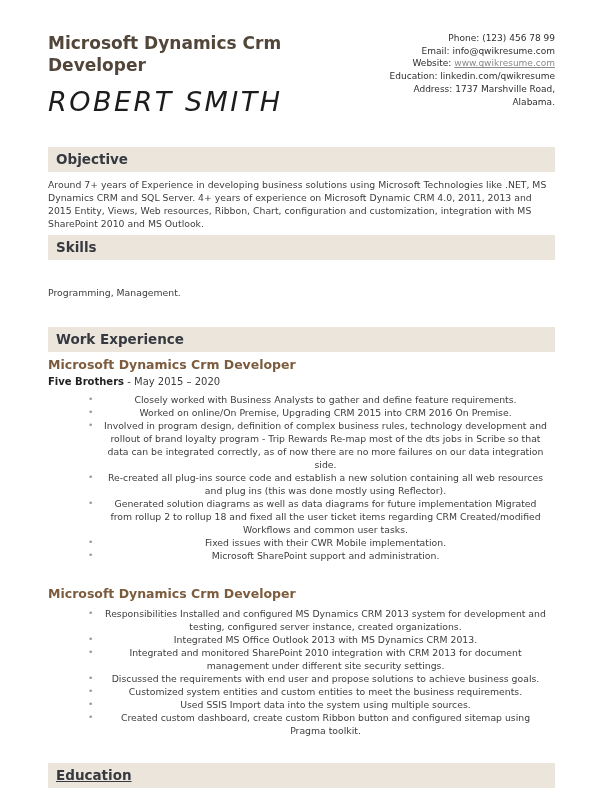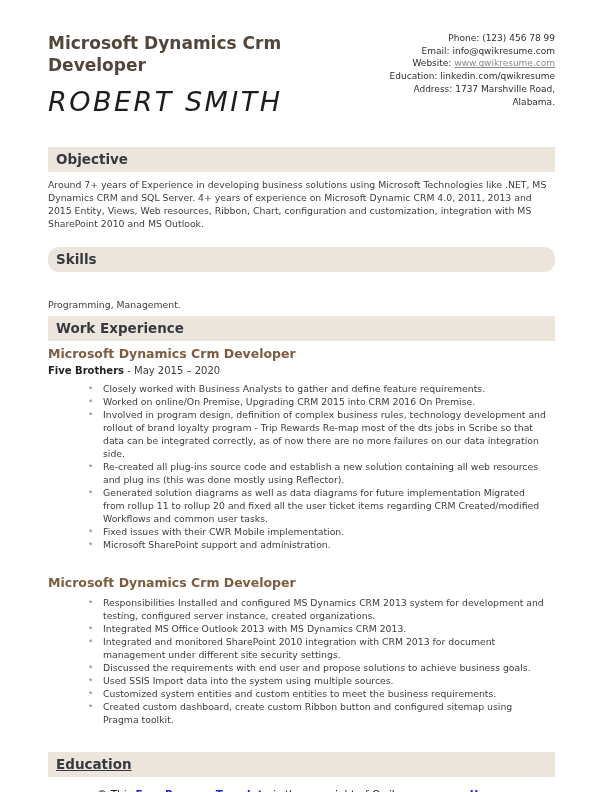--- a/index.html
+++ b/index.html
@@ -15,34 +15,34 @@
   .doc-title { color:#52463a; font-size:17px; font-weight:bold; line-height:22px; }
   .name { margin-top:10px; font-size:27px; letter-spacing:2.5px; color:#1c1c1c; white-space:nowrap;font-style:italic; }
   .header-right { width:180px; text-align:right; font-size:9px; line-height:12.7px; color:#2e2e2e; padding-top:2px; }
   .contact-line { display:block; }
   .contact-link { color:#8a8a8a; text-decoration:underline; cursor:pointer; }
   .section-bar {
     background:#ebe5dc; color:#363a40; font-size:13.5px; font-weight:bold;
     padding:4px 24px 5px 8px; margin:0;
   }
   .bar-objective { margin-top:30px; }
-  .bar-skills { margin-top:17px;border-radius:11px; }
-  .bar-work { margin-top:5px; }
+  .bar-skills { margin-top:5px; }
+  .bar-work { margin-top:28px; }
   .bar-education { margin-top:26px;text-decoration:underline; }
   .section-body { font-size:9.3px; line-height:13px; color:#3d3d3d; margin:6px 0 0 0; }
   .skills-body { margin-top:26px; }
   .job { margin-top:5px; }
   .job-second { margin-top:24px; }
   .job-role { color:#7d5c3e; font-size:12.5px; font-weight:bold; margin:0; }
   .job-meta { margin-top:4px; font-size:10px; color:#3d3d3d; }
   .job-company { font-weight:bold; color:#1f1f1f; }
   .bullets { margin:6px 0 0 0; padding:0 0 0 38px; list-style:none; }
   .bullets li {
     position:relative; padding-left:17px; font-size:9.3px; line-height:13px;
-    color:#3d3d3d; max-width:462px;
+    color:#3d3d3d; max-width:462px;text-align:center;
   }
   .bullets li::before {
     content:"\2022"; position:absolute; left:2px; top:0; color:#9a9a9a; font-size:9px;
   }
   .footer {
     margin:10px auto 0 auto; text-align:center; font-size:10.5px; line-height:15px;
     color:#1c1c1c; max-width:455px;
   }
   .footer-link { color:#2323dd; font-weight:bold; text-decoration:underline; cursor:pointer; }
 </style>
@@ -78,35 +78,35 @@
     <div class="job-meta">
       <span class="job-company">Five Brothers</span>
       <span>-</span>
       <span>May 2015 – 2020</span>
     </div>
     <ul class="bullets">
         <li>Closely worked with Business Analysts to gather and define feature requirements.</li>
         <li>Worked on online/On Premise, Upgrading CRM 2015 into CRM 2016 On Premise.</li>
         <li>Involved in program design, definition of complex business rules, technology development and rollout of brand loyalty program - Trip Rewards Re-map most of the dts jobs in Scribe so that data can be integrated correctly, as of now there are no more failures on our data integration side.</li>
         <li>Re-created all plug-ins source code and establish a new solution containing all web resources and plug ins (this was done mostly using Reflector).</li>
-        <li>Generated solution diagrams as well as data diagrams for future implementation Migrated from rollup 11 to rollup 20 and fixed all the user ticket items regarding CRM Created/modified Workflows and common user tasks.</li>
+        <li>Generated solution diagrams as well as data diagrams for future implementation Migrated from rollup 2 to rollup 18 and fixed all the user ticket items regarding CRM Created/modified Workflows and common user tasks.</li>
         <li>Fixed issues with their CWR Mobile implementation.</li>
         <li>Microsoft SharePoint support and administration.</li>
       </ul>
   </div>
 
   <div class="job job-second">
     <div class="job-role">Microsoft Dynamics Crm Developer</div>
     <ul class="bullets">
         <li>Responsibilities Installed and configured MS Dynamics CRM 2013 system for development and testing, configured server instance, created organizations.</li>
         <li>Integrated MS Office Outlook 2013 with MS Dynamics CRM 2013.</li>
         <li>Integrated and monitored SharePoint 2010 integration with CRM 2013 for document management under different site security settings.</li>
         <li>Discussed the requirements with end user and propose solutions to achieve business goals.</li>
+        <li>Customized system entities and custom entities to meet the business requirements.</li>
         <li>Used SSIS Import data into the system using multiple sources.</li>
-        <li>Customized system entities and custom entities to meet the business requirements.</li>
         <li>Created custom dashboard, create custom Ribbon button and configured sitemap using Pragma toolkit.</li>
       </ul>
   </div>
 
   <div class="section-bar bar-education">Education</div>
 
   <div class="footer">
     <span>© This </span><span class="footer-link">Free Resume Template</span><span> is the copyright of Qwikresume.com. </span><span class="footer-link">Usage Guidelines</span>
   </div>
 

